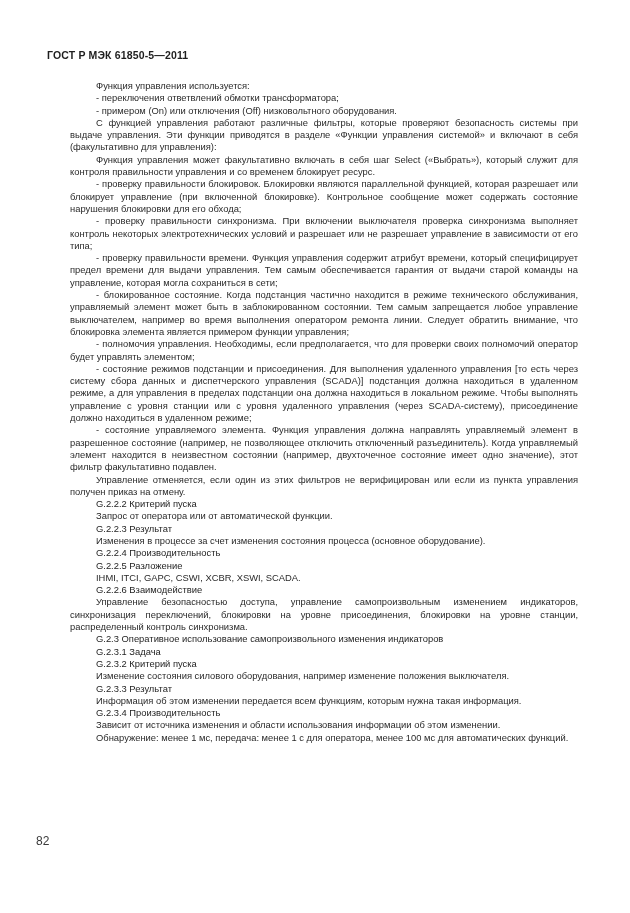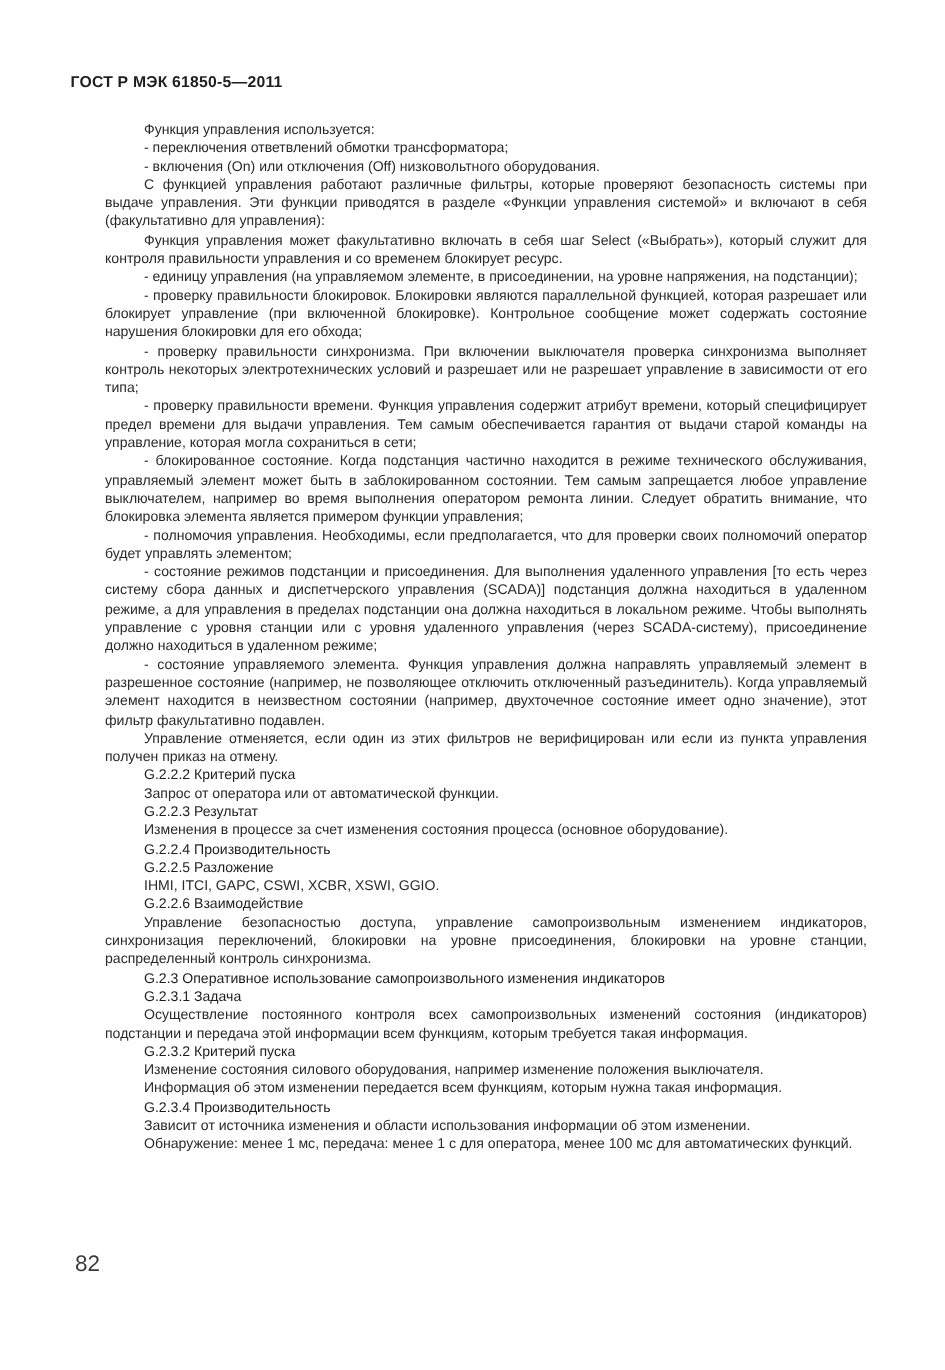--- a/index.html
+++ b/index.html
@@ -41,61 +41,60 @@
   .para {
     margin: 0;
     text-indent: 26px;
   }
   .para.heading {
     font-weight: normal;
     color: #1e1e1e;
   }
   .page-number {
     position: absolute;
-    left: 50px;
+    left: 36px;
     top: 834px;
-    font-size: 15px;
+    font-size: 12px;
     color: #3a3a3a;
   }
 </style>
 </head>
 <body>
 
 <div class="page">
   <div class="doc-header">ГОСТ Р МЭК 61850-5—2011</div>
 
   <div class="content" id="content">
       <p class="para body">Функция управления используется:</p>
       <p class="para body">- переключения ответвлений обмотки трансформатора;</p>
-      <p class="para body">- включения (On) или отключения (Off) низковольтного оборудования.</p>
+      <p class="para body">- примером (On) или отключения (Off) низковольтного оборудования.</p>
       <p class="para body">С функцией управления работают различные фильтры, которые проверяют безопасность системы при выдаче управления. Эти функции приводятся в разделе «Функции управления системой» и включают в себя (факультативно для управления):</p>
       <p class="para body">Функция управления может факультативно включать в себя шаг Select («Выбрать»), который служит для контроля правильности управления и со временем блокирует ресурс.</p>
-      <p class="para body">- единицу управления (на управляемом элементе, в присоединении, на уровне напряжения, на подстанции);</p>
       <p class="para body">- проверку правильности блокировок. Блокировки являются параллельной функцией, которая разрешает или блокирует управление (при включенной блокировке). Контрольное сообщение может содержать состояние нарушения блокировки для его обхода;</p>
       <p class="para body">- проверку правильности синхронизма. При включении выключателя проверка синхронизма выполняет контроль некоторых электротехнических условий и разрешает или не разрешает управление в зависимости от его типа;</p>
       <p class="para body">- проверку правильности времени. Функция управления содержит атрибут времени, который специфицирует предел времени для выдачи управления. Тем самым обеспечивается гарантия от выдачи старой команды на управление, которая могла сохраниться в сети;</p>
       <p class="para body">- блокированное состояние. Когда подстанция частично находится в режиме технического обслуживания, управляемый элемент может быть в заблокированном состоянии. Тем самым запрещается любое управление выключателем, например во время выполнения оператором ремонта линии. Следует обратить внимание, что блокировка элемента является примером функции управления;</p>
       <p class="para body">- полномочия управления. Необходимы, если предполагается, что для проверки своих полномочий оператор будет управлять элементом;</p>
       <p class="para body">- состояние режимов подстанции и присоединения. Для выполнения удаленного управления [то есть через систему сбора данных и диспетчерского управления (SCADA)] подстанция должна находиться в удаленном режиме, а для управления в пределах подстанции она должна находиться в локальном режиме. Чтобы выполнять управление с уровня станции или с уровня удаленного управления (через SCADA-систему), присоединение должно находиться в удаленном режиме;</p>
       <p class="para body">- состояние управляемого элемента. Функция управления должна направлять управляемый элемент в разрешенное состояние (например, не позволяющее отключить отключенный разъединитель). Когда управляемый элемент находится в неизвестном состоянии (например, двухточечное состояние имеет одно значение), этот фильтр факультативно подавлен.</p>
       <p class="para body">Управление отменяется, если один из этих фильтров не верифицирован или если из пункта управления получен приказ на отмену.</p>
       <p class="para heading">G.2.2.2 Критерий пуска</p>
       <p class="para body">Запрос от оператора или от автоматической функции.</p>
       <p class="para heading">G.2.2.3 Результат</p>
       <p class="para body">Изменения в процессе за счет изменения состояния процесса (основное оборудование).</p>
       <p class="para heading">G.2.2.4 Производительность</p>
       <p class="para heading">G.2.2.5 Разложение</p>
-      <p class="para body">IHMI, ITCI, GAPC, CSWI, XCBR, XSWI, GGIO.</p>
+      <p class="para body">IHMI, ITCI, GAPC, CSWI, XCBR, XSWI, SCADA.</p>
       <p class="para heading">G.2.2.6 Взаимодействие</p>
       <p class="para body">Управление безопасностью доступа, управление самопроизвольным изменением индикаторов, синхронизация переключений, блокировки на уровне присоединения, блокировки на уровне станции, распределенный контроль синхронизма.</p>
       <p class="para heading">G.2.3 Оперативное использование самопроизвольного изменения индикаторов</p>
       <p class="para heading">G.2.3.1 Задача</p>
-      <p class="para body">Осуществление постоянного контроля всех самопроизвольных изменений состояния (индикаторов) подстанции и передача этой информации всем функциям, которым требуется такая информация.</p>
       <p class="para heading">G.2.3.2 Критерий пуска</p>
       <p class="para body">Изменение состояния силового оборудования, например изменение положения выключателя.</p>
+      <p class="para heading">G.2.3.3 Результат</p>
       <p class="para body">Информация об этом изменении передается всем функциям, которым нужна такая информация.</p>
       <p class="para heading">G.2.3.4 Производительность</p>
       <p class="para body">Зависит от источника изменения и области использования информации об этом изменении.</p>
       <p class="para body">Обнаружение:  менее 1 мс, передача: менее 1 с для оператора, менее 100 мс для автоматических функций.</p>
     </div>
 
   <div class="page-number">82</div>
 </div>
 
 </body></html>

